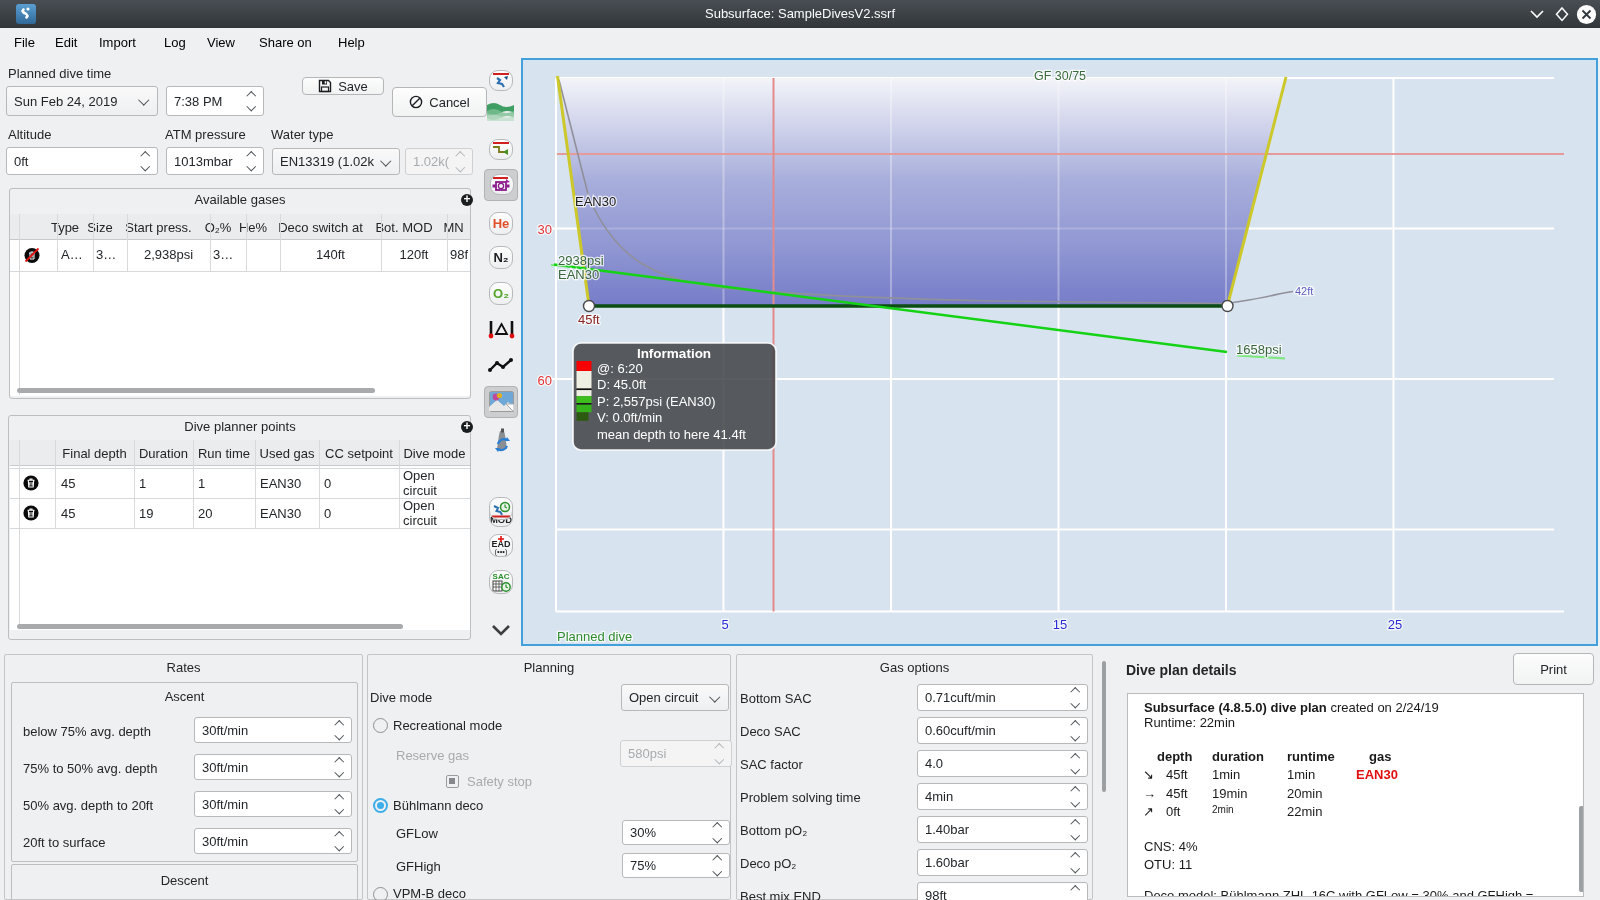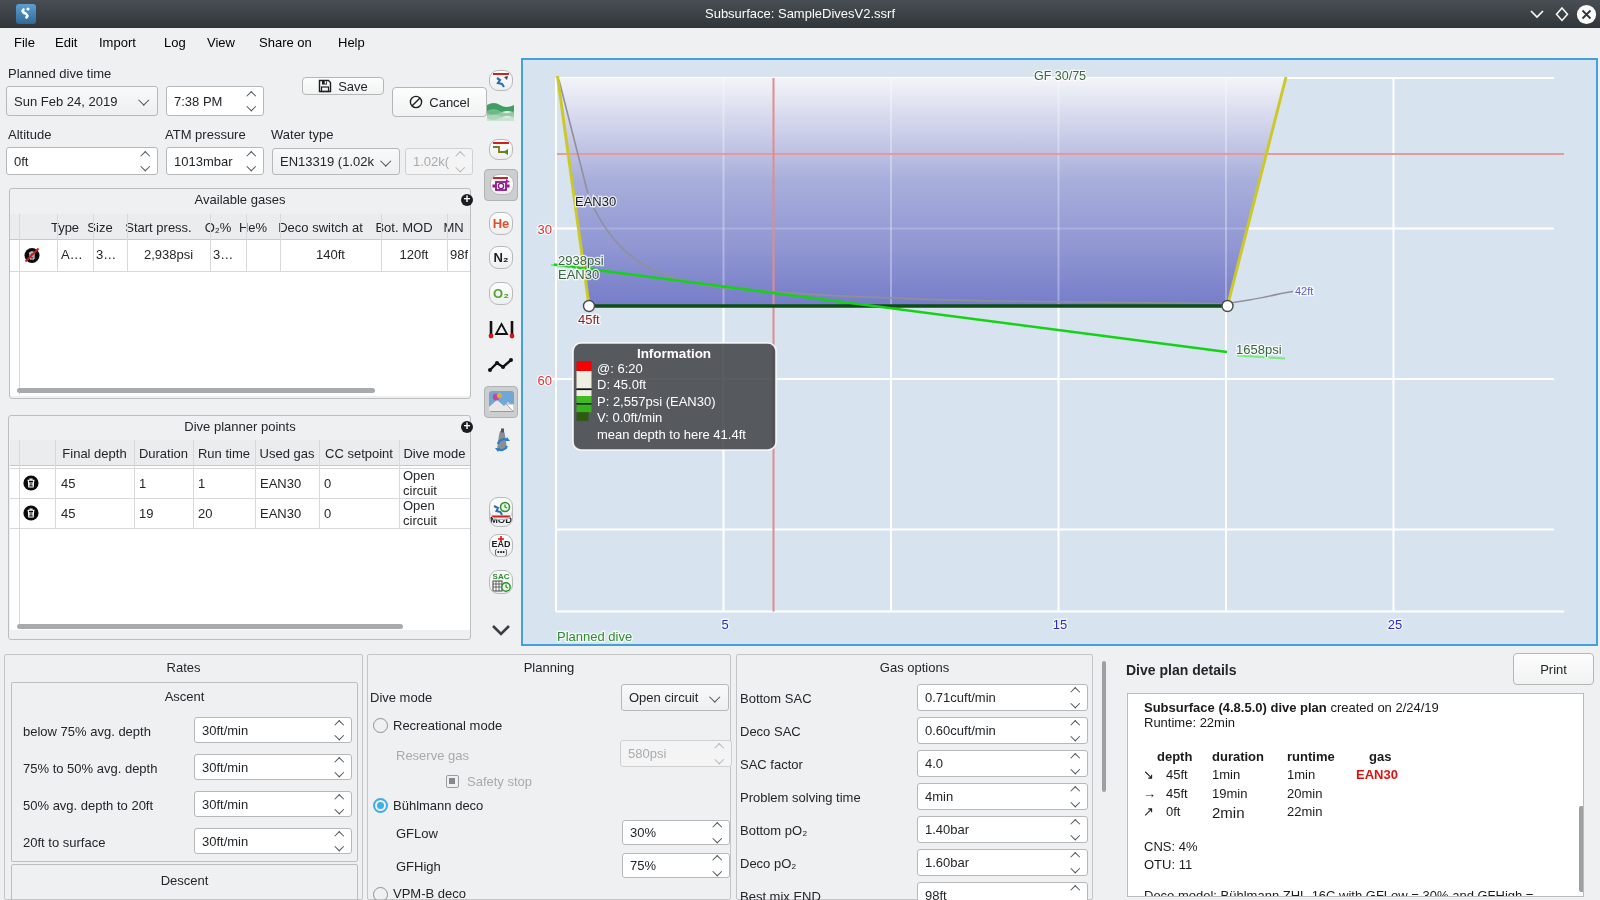--- a/index.html
+++ b/index.html
@@ -442,20 +442,20 @@
     <div class="abs" style="left:38px;top:73px;font-size:13px;color:#1a1a1a;">45ft</div>
     <div class="abs" style="left:84px;top:73px;font-size:13px;color:#1a1a1a;">1min</div>
     <div class="abs" style="left:159px;top:73px;font-size:13px;color:#1a1a1a;">1min</div>
     <div class="abs" style="left:228px;top:73px;font-size:13px;color:#e01010;font-weight:bold;">EAN30</div>
     <div class="abs" style="left:15px;top:91.5px;font-size:13px;color:#1a1a1a;">→</div>
     <div class="abs" style="left:38px;top:91.5px;font-size:13px;color:#1a1a1a;">45ft</div>
     <div class="abs" style="left:84px;top:91.5px;font-size:13px;color:#1a1a1a;">19min</div>
     <div class="abs" style="left:159px;top:91.5px;font-size:13px;color:#1a1a1a;">20min</div>
     <div class="abs" style="left:15px;top:110px;font-size:13px;color:#1a1a1a;">↗</div>
     <div class="abs" style="left:38px;top:110px;font-size:13px;color:#1a1a1a;">0ft</div>
-    <div class="abs" style="left:84px;top:110px;font-size:15px;color:#1a1a1a;">2min</div>
+    <div class="abs" style="left:84px;top:110px;font-size:10px;color:#1a1a1a;">2min</div>
     <div class="abs" style="left:159px;top:110px;font-size:13px;color:#1a1a1a;">22min</div>
     <div class="abs" style="left:16px;top:145px;font-size:13px;color:#1a1a1a;">CNS: 4%</div>
     <div class="abs" style="left:16px;top:163px;font-size:13px;color:#1a1a1a;">OTU: 11</div>
     <div class="abs" style="left:16px;top:194px;font-size:13px;color:#1a1a1a;">Deco model: Bühlmann ZHL-16C with GFLow = 30% and GFHigh =</div>
     <div class="vsb" style="left:451px;top:112px;height:86px;width:5px;"></div>
   </div>
 </div>
 
 </body></html>

